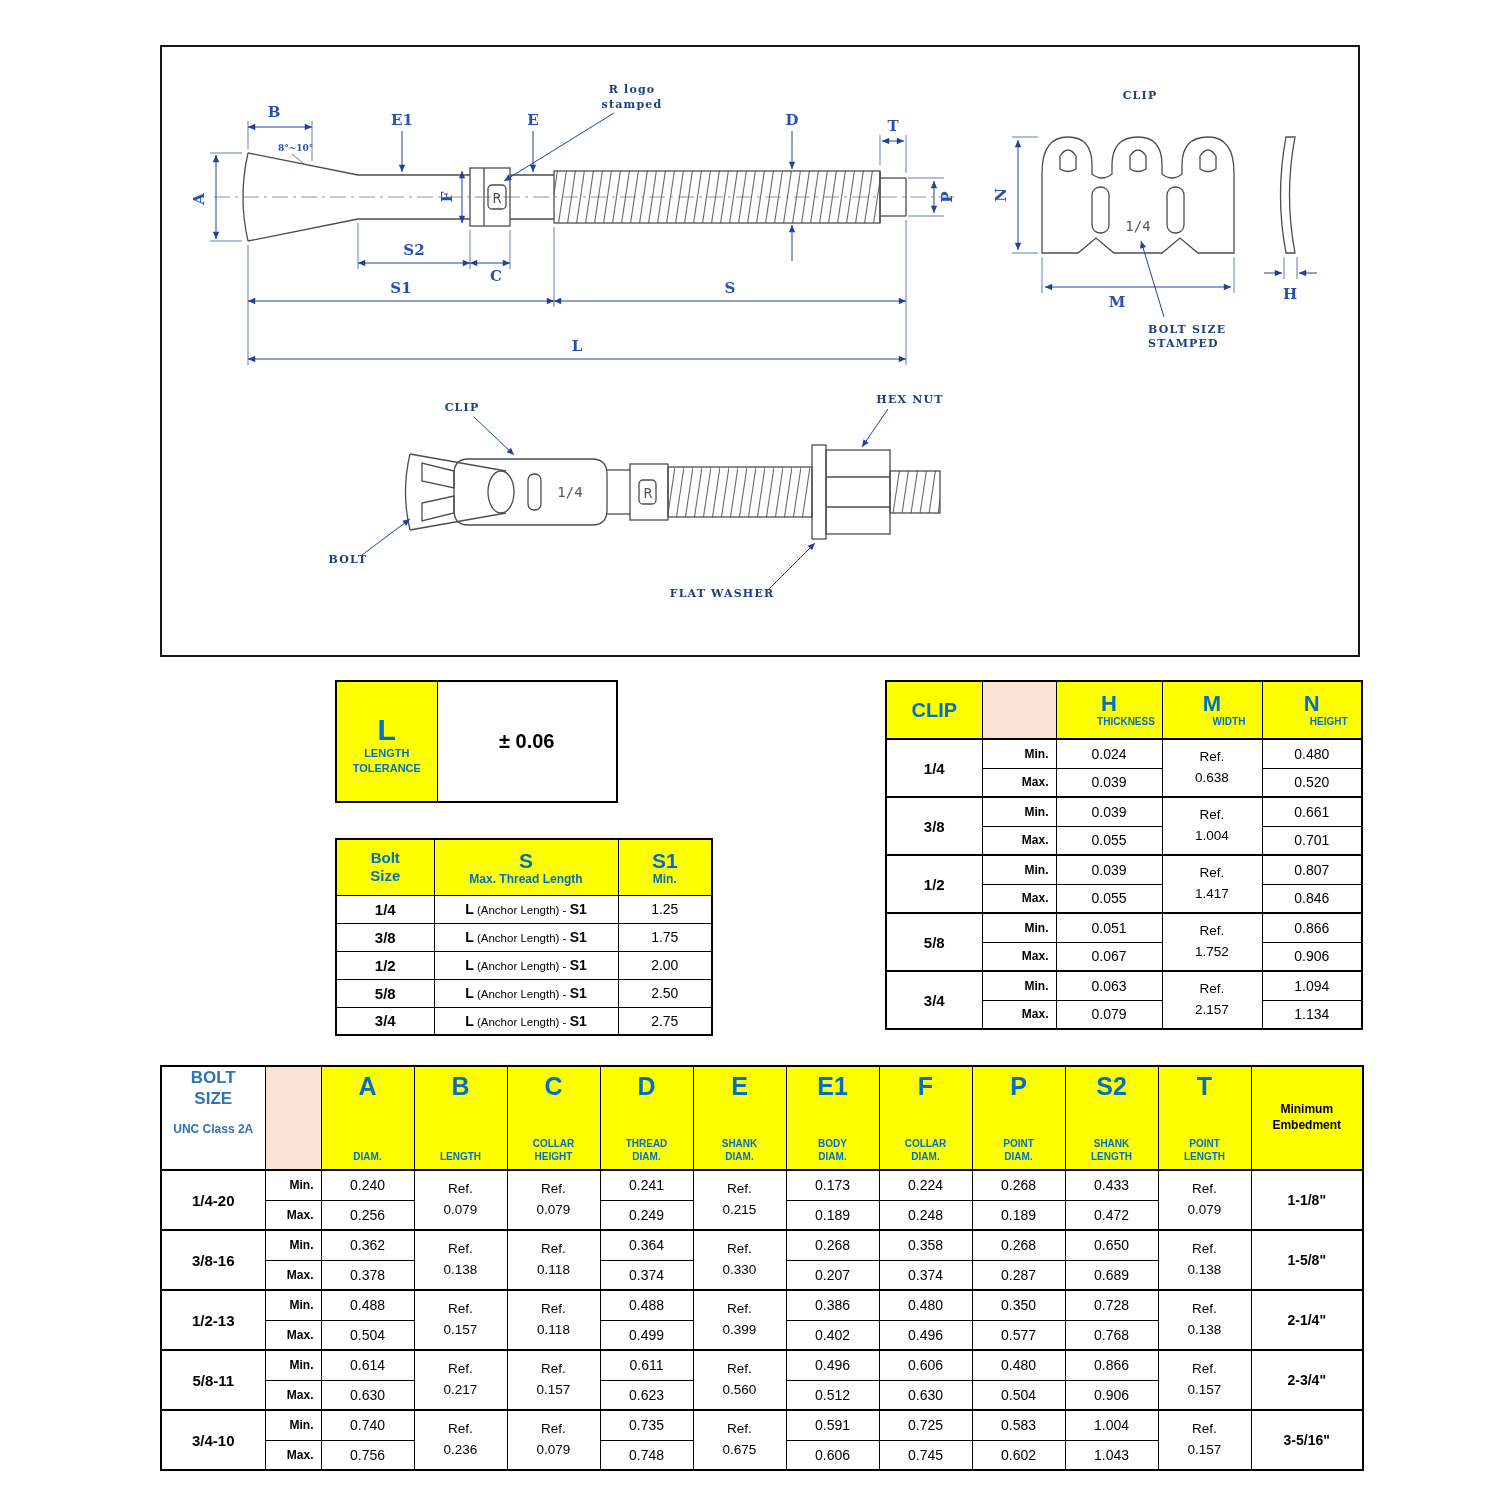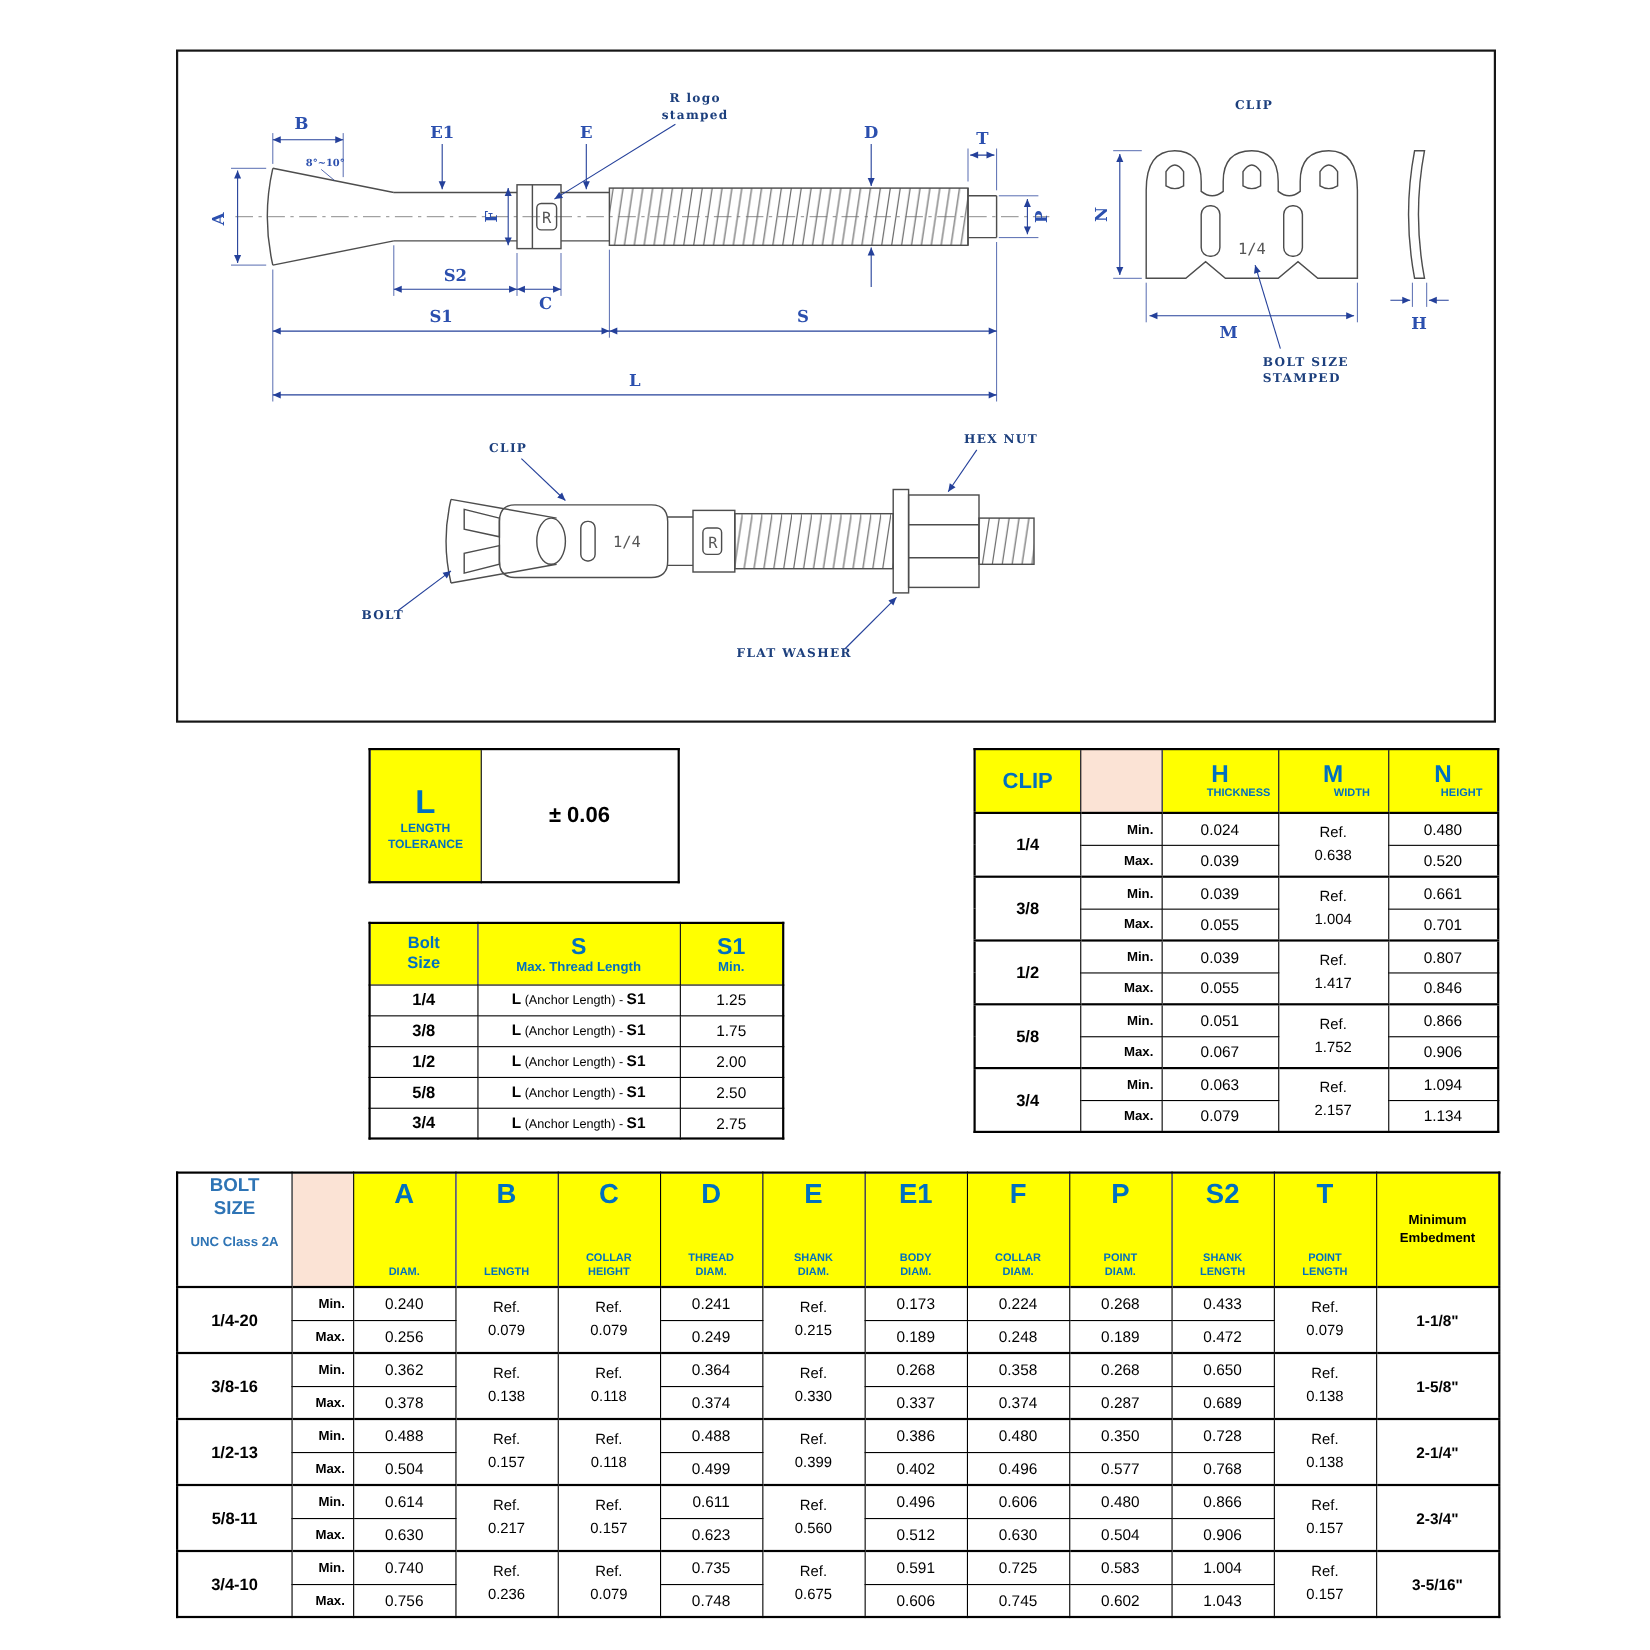--- a/index.html
+++ b/index.html
@@ -591,21 +591,21 @@
       <td class="merged" rowspan="2">
             <div>Ref.</div>
             <div>0.138</div>
           </td>
       <td class="embed" rowspan="2">1-5/8"</td>
     </tr>
     <tr class="row">
       <td class="mm">Max.</td>
       <td class="v">0.378</td>
       <td class="v">0.374</td>
-      <td class="v">0.337</td>
+      <td class="v">0.207</td>
       <td class="v">0.374</td>
       <td class="v">0.287</td>
       <td class="v">0.689</td>
     </tr>
 
     <tr class="row group-start">
       <td class="size" rowspan="2">1/2-13</td>
       <td class="mm">Min.</td>
       <td class="v">0.488</td>
       <td class="merged" rowspan="2">

